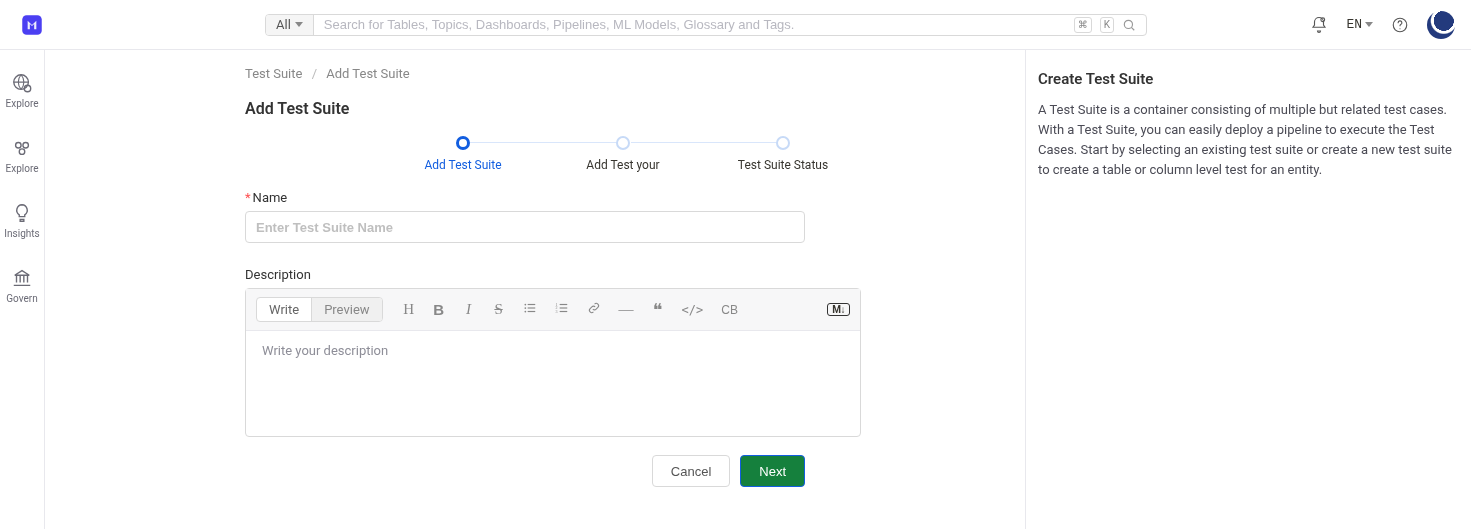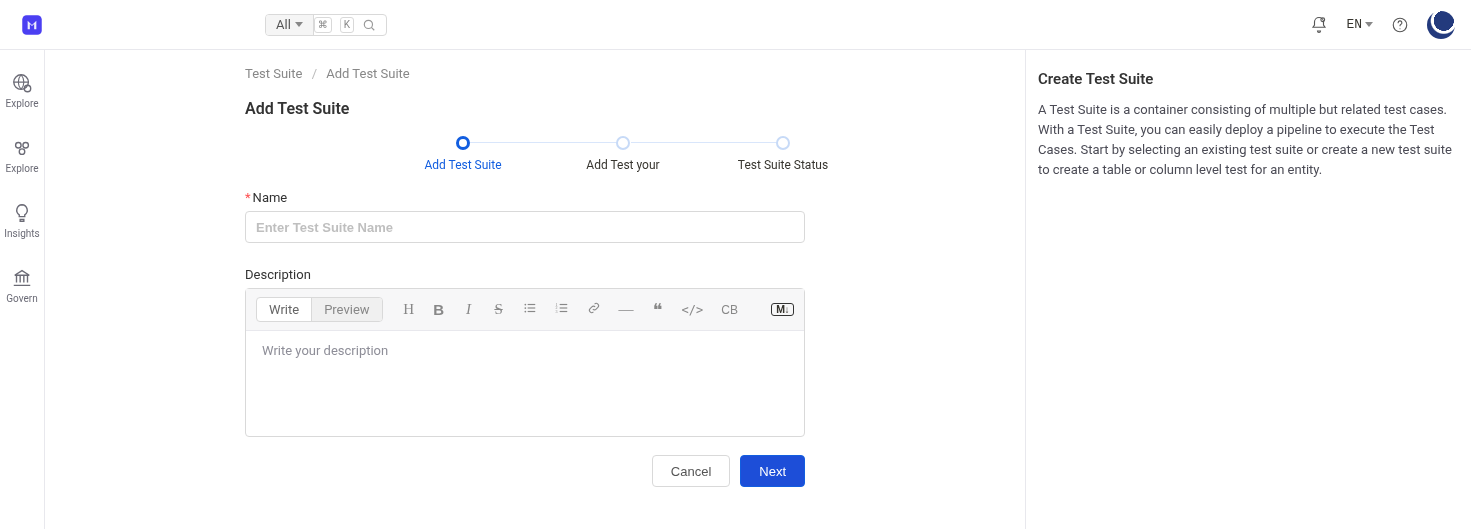--- a/index.html
+++ b/index.html
@@ -210,21 +210,21 @@
       border-radius: 4px;
       padding: 0 10px;
       font-size: 13px;
       margin-bottom: 24px;
       outline: none;
       font-weight: bold;
     }
     .text-input::placeholder { color: #bfbfbf; }
 
     .editor-wrap {
-      width: 560px;
+      width: 616px;
       border: 1px solid #d9d9d9;
       border-radius: 4px;
       margin-bottom: 18px;
     }
     .editor-toolbar {
       height: 42px;
       border-bottom: 1px solid #e8e8ed;
       display: flex;
       align-items: center;
       padding: 6px 10px;
@@ -283,21 +283,21 @@
       font-size: 13px;
       cursor: pointer;
     }
     .btn-default {
       border: 1px solid #d9d9d9;
       background: #fff;
       color: #555;
     }
     .btn-primary {
       border: 1px solid #125ee0;
-      background: #1d4ed8;
+      background: #15803d;
       color: #fff;
     }
 
     .right-title {
       font-size: 15px;
       font-weight: 600;
       margin-bottom: 12px;
       color: #333;
     }
     .right-body {
@@ -322,20 +322,21 @@
         <rect x="3" y="3" width="18" height="18" rx="4" fill="#4b3ff2"></rect>
         <path d="M8 8 L12 12 L16 8 V16 H14 V11 L12 13 L10 11 V16 H8 Z" fill="#fff" opacity="0.9"></path>
       </svg>
   </div>
 
   <div class="search-wrapper">
     <div class="filter-all">
       <span>All</span>
       <span class="chevron-down"></span>
     </div>
+    <input class="search-input" type="text" placeholder="Search for Tables, Topics, Dashboards, Pipelines, ML Models, Glossary and Tags." style="">
     <div class="search-suffix">
       <span class="kbd">⌘</span>
       <span class="kbd">K</span>
       <svg width="14" height="14" viewBox="0 0 24 24" style="cursor:pointer">
           <circle cx="11" cy="11" r="7" fill="none" stroke="#999" stroke-width="2"></circle>
           <line x1="16" y1="16" x2="21" y2="21" stroke="#999" stroke-width="2"></line>
         </svg>
     </div>
   </div>
 

